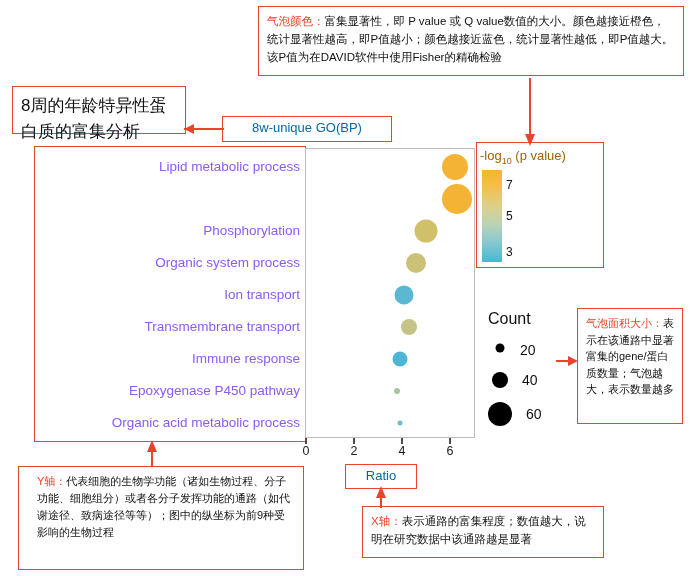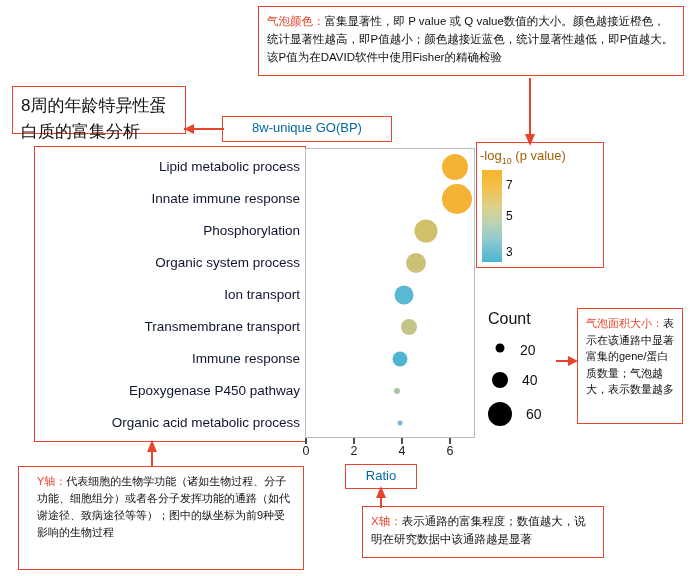--- a/index.html
+++ b/index.html
@@ -50,21 +50,21 @@
     width: 170px;
     height: 290px;
     border: 1px solid #bdbdbd;
     background: #ffffff;
     box-sizing: border-box;
   }
   .cat-label {
     position: absolute;
     right: 0;
     font-size: 13.5px;
-    color: #0f172a;
+    color: #8b5cf6;
     white-space: nowrap;
     transform: translateY(-50%);
   }
   #cat-labels {
     position: absolute;
     left: 0px;
     top: 148px;
     width: 300px;
     height: 290px;
   }
@@ -150,21 +150,20 @@
   <polygon points="14,17 24,12 24,22" fill="#e8452c"></polygon>
 </svg>
 
 <svg class="arrow" style="left:520px; top:78px; width:20px; height:70px;">
   <line x1="10" y1="0" x2="10" y2="60" stroke="#e8452c" stroke-width="2"></line>
   <polygon points="10,68 5,56 15,56" fill="#e8452c"></polygon>
 </svg>
 
 <div id="cat-labels">
   <div class="cat-label" style="top:18px;">Lipid metabolic process</div>
-  <div class="cat-label" style="top:50px;">Innate immune response</div>
   <div class="cat-label" style="top:82px;">Phosphorylation</div>
   <div class="cat-label" style="top:114px;">Organic system process</div>
   <div class="cat-label" style="top:146px;">Ion transport</div>
   <div class="cat-label" style="top:178px;">Transmembrane transport</div>
   <div class="cat-label" style="top:210px;">Immune response</div>
   <div class="cat-label" style="top:242px;">Epoxygenase P450 pathway</div>
   <div class="cat-label" style="top:274px;">Organic acid metabolic process</div>
 </div>
 
 <div style="position:absolute; left:34px; top:146px; width:272px; height:296px; border:1.5px solid #e8452c; box-sizing:border-box;"></div>

